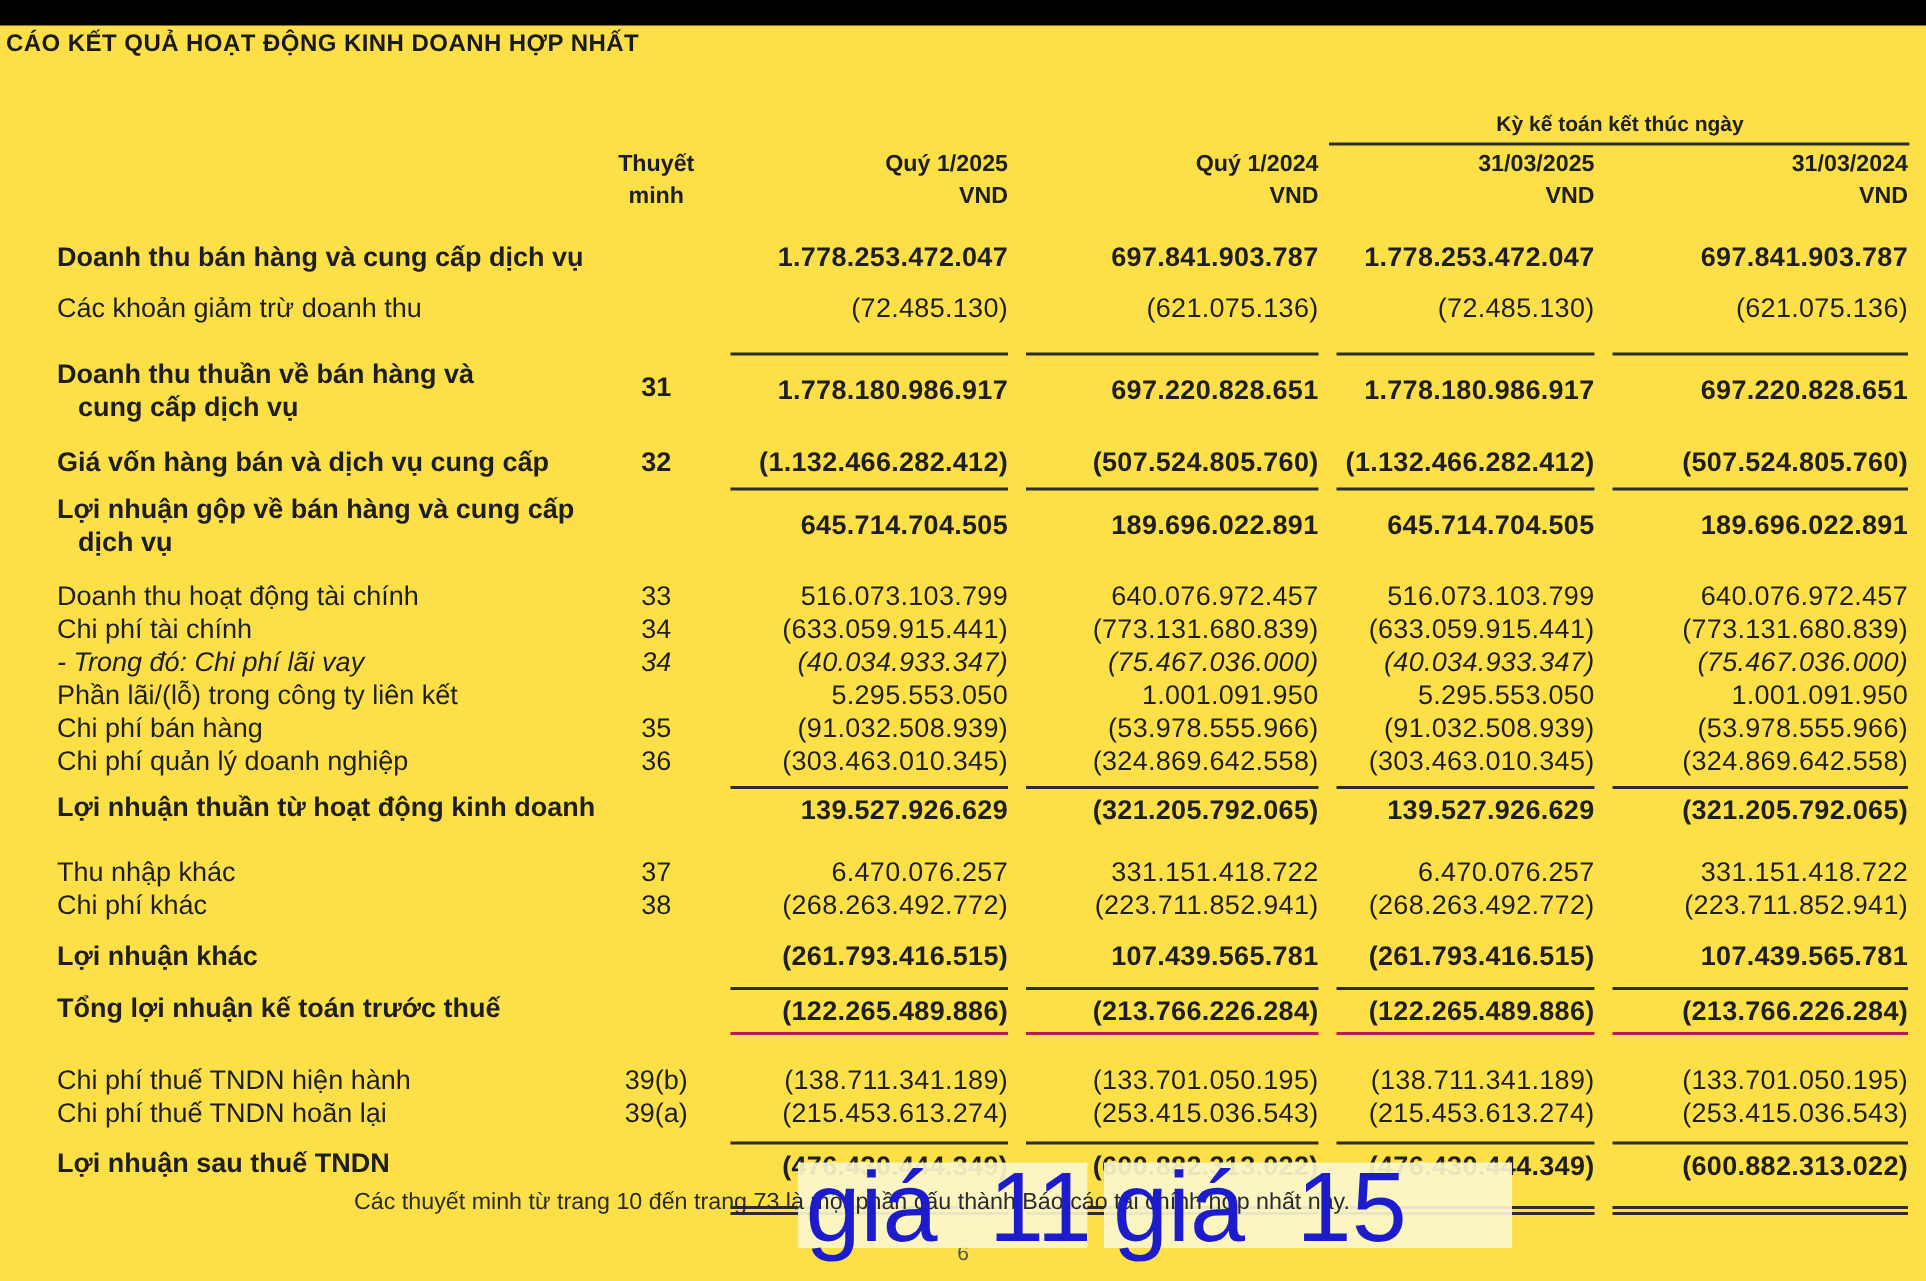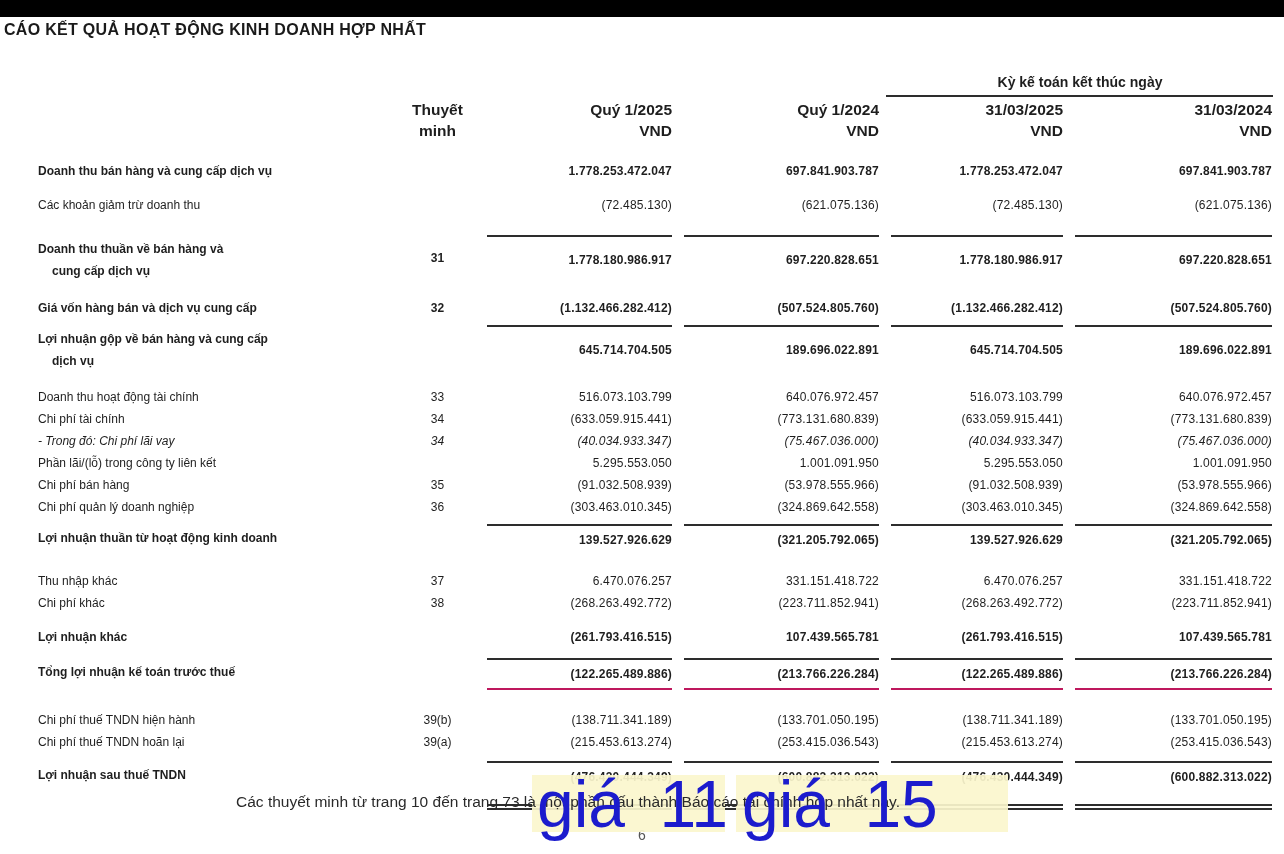--- a/index.html
+++ b/index.html
@@ -1,17 +1,17 @@
 <!DOCTYPE html>
 <html><head>
 <meta charset="utf-8">
 <style>
   html,body{margin:0;padding:0;background:#e8e8e8;}
   .page{
-    position:relative; width:1284px; height:854px; background:#ffffff;
+    position:relative; width:1284px; height:854px; background:#fde047;
     font-family:"Liberation Sans","DejaVu Sans",sans-serif;
     color:#1e1e1e; overflow:hidden;
   }
   .topbar{position:absolute;left:0;top:0;width:1284px;height:17px;background:#000;}
   .title{
     position:absolute;left:4px;top:21px;margin:0;
     font-size:16px;font-weight:bold;letter-spacing:0.3px;color:#1a1a1a;
   }
   
   .span-head{position:absolute;left:886px;top:74px;width:388px;text-align:center;
@@ -21,21 +21,21 @@
     font-size:15.5px;font-weight:bold;line-height:21px;}
   .note-head span{display:block;}
   .col-head{position:absolute;top:99px;text-align:right;font-size:15.5px;font-weight:bold;line-height:21px;}
   .col-head span{display:block;}
   .ch1{left:512px;width:160px;}
   .ch2{left:719px;width:160px;}
   .ch3{left:903px;width:160px;text-align:right;}
   .ch4{left:1112px;width:160px;}
   
   .tbody{position:absolute;left:38px;top:160px;width:1234px;}
-  .row{display:flex;min-height:22px;line-height:22px;font-size:12px;}
+  .row{display:flex;min-height:22px;line-height:22px;font-size:18px;}
   .row.bold{font-weight:bold;}
   .row.italic{font-style:italic;}
   .c-label{width:362px;}
   .c-label .l2{display:block;padding-left:14px;}
   .c-note{width:75px;text-align:center;}
   .c-v{text-align:right;margin-left:12px;letter-spacing:0.2px;}
   .c-v1{width:185px;} .c-v2{width:195px;} .c-v3{width:172px;} .c-v4{width:197px;}
   .row.two .c-note,.row.two .c-v{padding-top:11px;}
   .row.la > div{padding-top:3px;}
   .row.la .c-v{border-top:2px solid #2d2d2d;}

